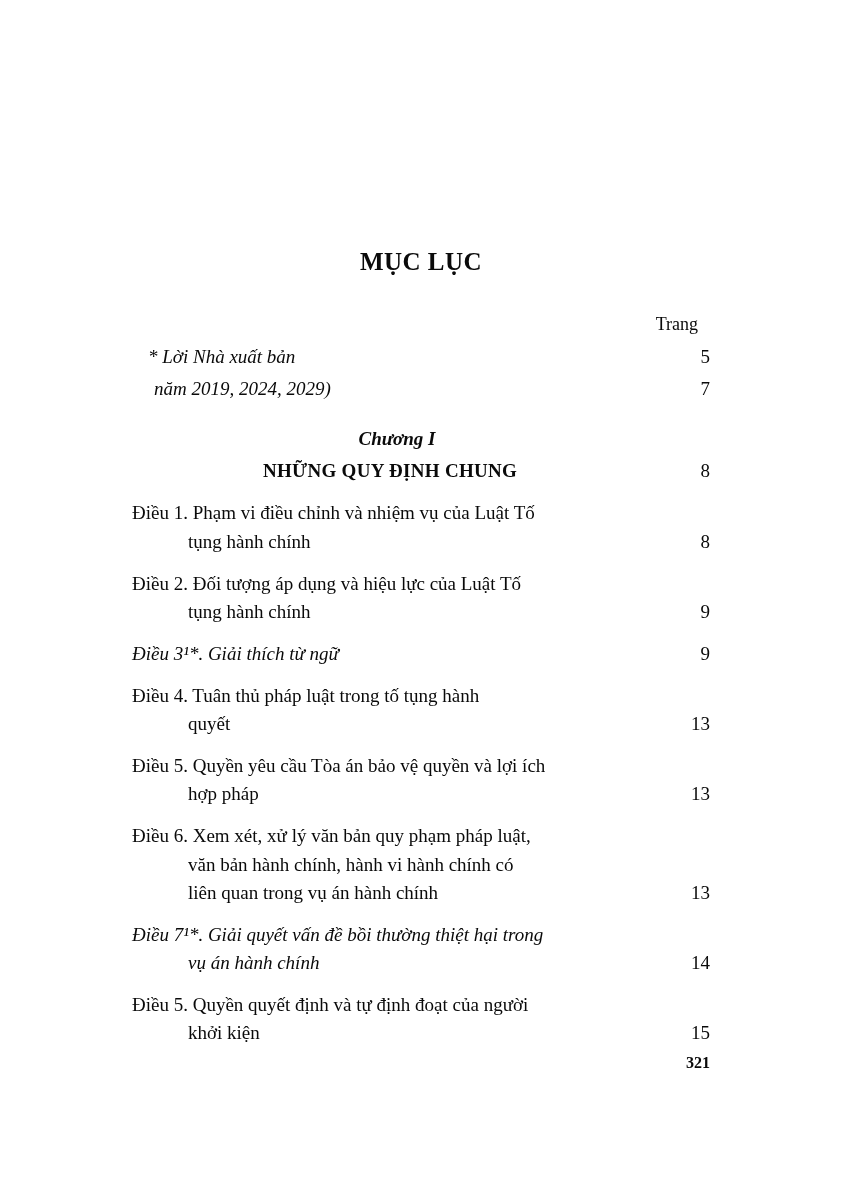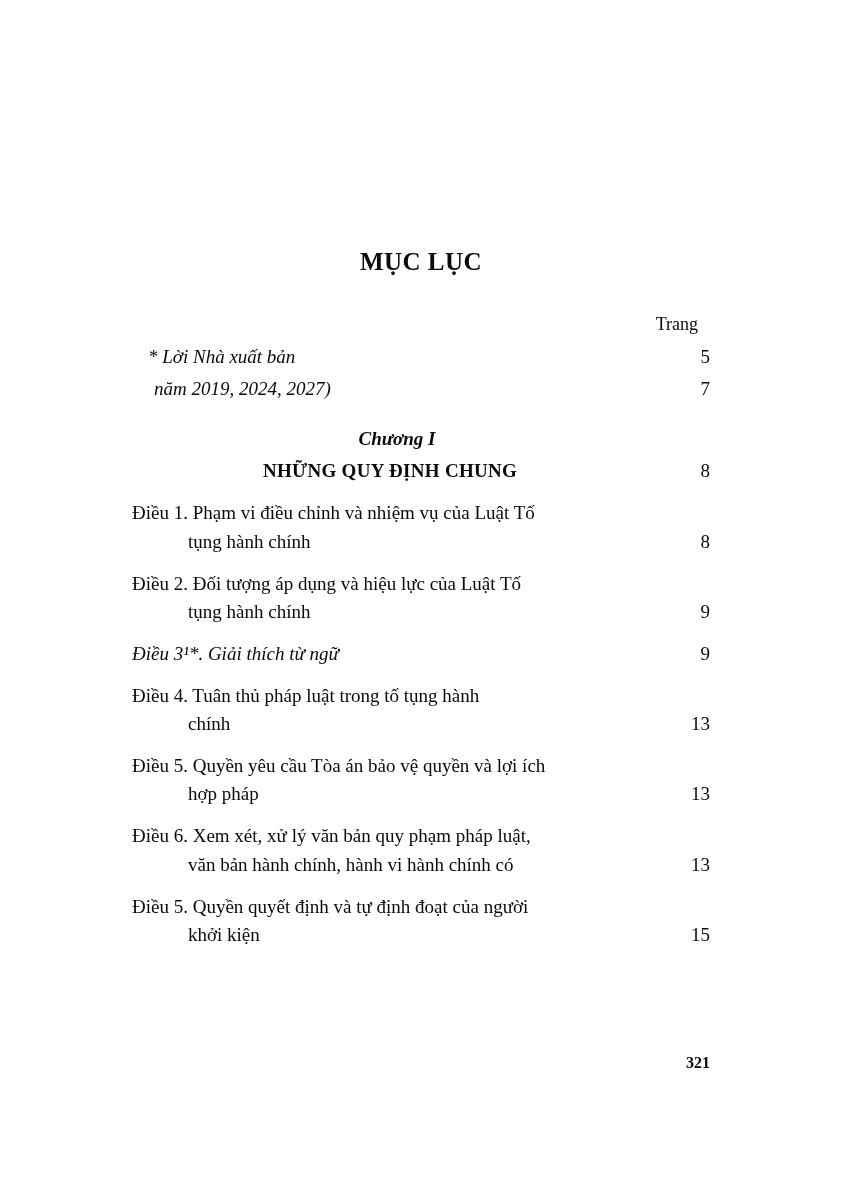--- a/index.html
+++ b/index.html
@@ -128,21 +128,21 @@
 
   <div class="toc">
 
     <div class="entry star-entry first">
       <div class="txt">* Lời Nhà xuất bản</div>
       <div class="pg">5</div>
     </div>
 
     <div class="entry star-entry spaced">
       <div class="txt">
-        <span class="ind1">năm 2019, 2024, 2027)</span>
+        <span class="ind1">năm 2019, 2024, 2029)</span>
       </div>
       <div class="pg">7</div>
     </div>
 
     <div class="chapter-block">
       <div class="chapter-name">Chương I</div>
       <div class="chapter-row">
         <div class="chapter-title">NHỮNG QUY ĐỊNH CHUNG</div>
         <div class="pg">8</div>
       </div>
@@ -165,41 +165,49 @@
     </div>
 
     <div class="entry spaced">
       <div class="txt ital">Điều 3¹*. Giải thích từ ngữ</div>
       <div class="pg">9</div>
     </div>
 
     <div class="entry just spaced">
       <div class="txt">
         <span>Điều 4. Tuân thủ pháp luật trong tố tụng hành</span>
-        <span class="ind2">chính</span>
+        <span class="ind2">quyết</span>
       </div>
       <div class="pg">13</div>
     </div>
 
     <div class="entry just spaced">
       <div class="txt">
         <span>Điều 5. Quyền yêu cầu Tòa án bảo vệ quyền và lợi ích</span>
         <span class="ind2">hợp pháp</span>
       </div>
       <div class="pg">13</div>
     </div>
 
     <div class="entry just spaced">
       <div class="txt">
         <span>Điều 6. Xem xét, xử lý văn bản quy phạm pháp luật,</span>
         <span class="ind2">văn bản hành chính, hành vi hành chính có</span>
+        <span class="ind2">liên quan trong vụ án hành chính</span>
       </div>
       <div class="pg">13</div>
     </div>
 
+    <div class="entry just spaced">
+      <div class="txt ital">
+        <span>Điều 7¹*. Giải quyết vấn đề bồi thường thiệt hại trong</span>
+        <span class="ind2">vụ án hành chính</span>
+      </div>
+      <div class="pg">14</div>
+    </div>
 
     <div class="entry just spaced">
       <div class="txt">
         <span>Điều 5. Quyền quyết định và tự định đoạt của người</span>
         <span class="ind2">khởi kiện</span>
       </div>
       <div class="pg">15</div>
     </div>
 
   </div>

